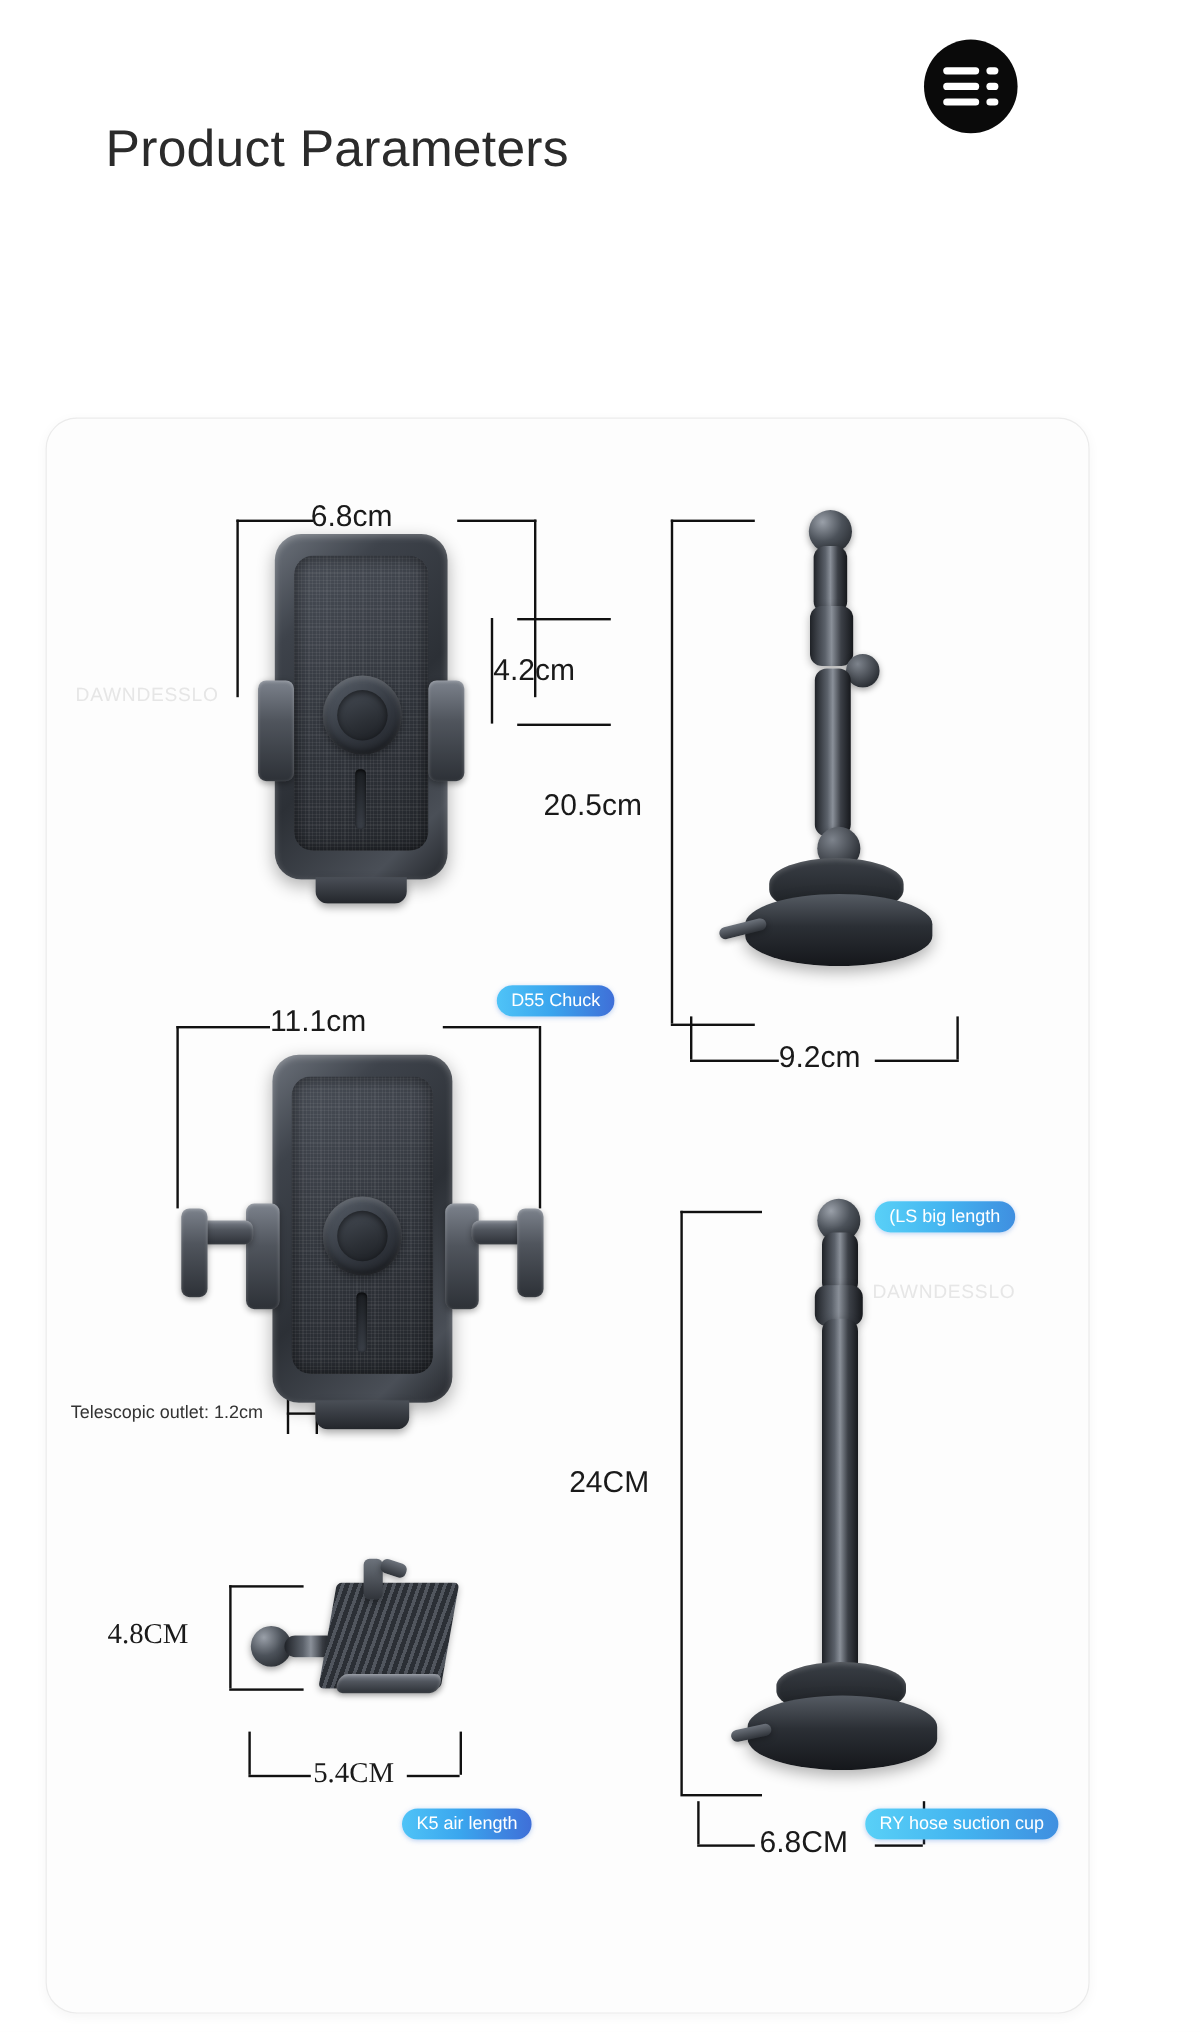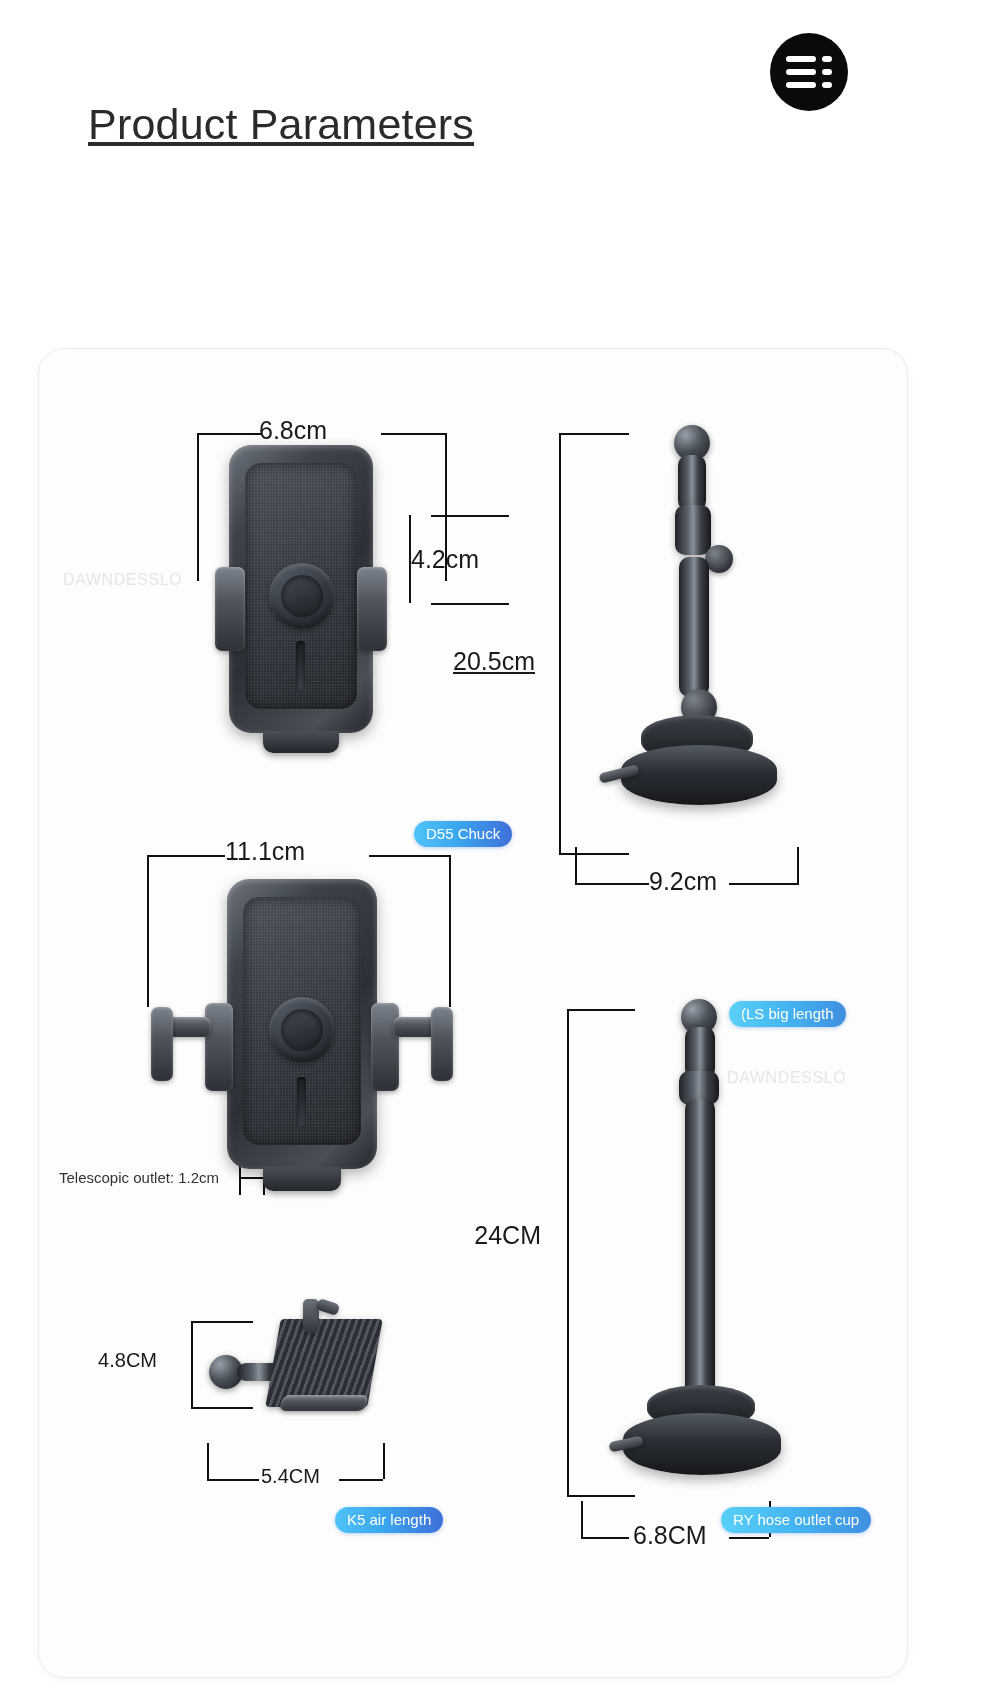--- a/index.html
+++ b/index.html
@@ -8,21 +8,21 @@
     background:#ffffff;
     font-family:"Liberation Sans", sans-serif;
     position:relative;
     overflow:hidden;
   }
 
   
   .page-title{
     position:absolute; left:88px; top:100px;
     font-size:43px; font-weight:400; color:#2b2b2b;
-    letter-spacing:0.2px; white-space:nowrap;text-decoration:underline;
+    letter-spacing:0.2px; white-space:nowrap;
   }
   .corner-badge{
     position:absolute; right:152px; top:33px;
     width:78px; height:78px; border-radius:50%;
     background:#0a0a0a;
     display:flex; flex-direction:column;
     align-items:center; justify-content:center; gap:7px;
   }
   .cb-row{ display:flex; align-items:center; gap:6px; }
   .cb-long{ width:30px; height:6px; background:#fff; border-radius:3px; }
@@ -76,21 +76,21 @@
     letter-spacing:0.6px; white-space:nowrap;
     user-select:none;
   }
 
   
   .dim{
     position:absolute;
     font-size:25px; color:#1a1a1a;
     white-space:nowrap;
   }
-  .dim.sm{ font-size:20px; }
+  .dim.sm{ font-size:24px;font-family:Liberation Serif, serif; }
   .dim.tiny{ font-size:15px; color:#333; }
 
   
   .mline{ position:absolute; background:#111; }
   .mh{ height:2px; }
   .mv{ width:2px; }
 
   
   .pbadge{
     position:absolute;
@@ -243,21 +243,21 @@
     </div>
 
     <div class="pbadge" style="left:375px; top:472px;">D55 Chuck</div>
   </div>
 
   <div>
 
     <div class="mline mh" style="left:520px; top:84px; width:70px;"></div>
     <div class="mline mh" style="left:520px; top:504px; width:70px;"></div>
     <div class="mline mv" style="left:520px; top:84px; height:420px;"></div>
-    <div class="dim" style="left:496px; top:298px; transform:translateX(-100%);text-decoration:underline;">20.5cm</div>
+    <div class="dim" style="left:496px; top:308px; transform:translateX(-100%);">20.5cm</div>
 
     <div class="mline mh" style="left:536px; top:534px; width:74px;"></div>
     <div class="mline mh" style="left:690px; top:534px; width:70px;"></div>
     <div class="mline mv" style="left:536px; top:498px; height:36px;"></div>
     <div class="mline mv" style="left:758px; top:498px; height:36px;"></div>
     <div class="dim" style="left:610px; top:518px;">9.2cm</div>
 
     <div class="holder" style="left:560px; top:76px; width:230px; height:470px;">
       <div class="h-ball" style="left:75px;  top:0px;   width:36px; height:36px;"></div>
       <div class="h-stem" style="left:79px;  top:30px;  width:28px; height:56px;"></div>
@@ -343,16 +343,16 @@
     <div class="holder" style="left:570px; top:650px; width:190px; height:500px;">
       <div class="h-ball" style="left:72px;  top:0px;   width:36px; height:36px;"></div>
       <div class="h-stem" style="left:76px;  top:28px;  width:30px; height:52px;"></div>
       <div class="h-stem" style="left:70px;  top:72px;  width:40px; height:34px;"></div>
       <div class="h-stem" style="left:76px;  top:100px; width:30px; height:300px;"></div>
       <div class="h-cup-lip" style="left:38px; top:386px; width:108px; height:44px;"></div>
       <div class="h-cup" style="left:14px;  top:414px; width:158px; height:62px;"></div>
       <div class="h-clip" style="left:0px;   top:440px; width:34px; height:10px; transform:rotate(-12deg);"></div>
     </div>
 
-    <div class="pbadge cyan" style="left:682px; top:1158px;">RY hose outlet cup</div>
+    <div class="pbadge cyan" style="left:682px; top:1158px;">RY hose suction cup</div>
   </div>
 
 </div>
 
 </body></html>

